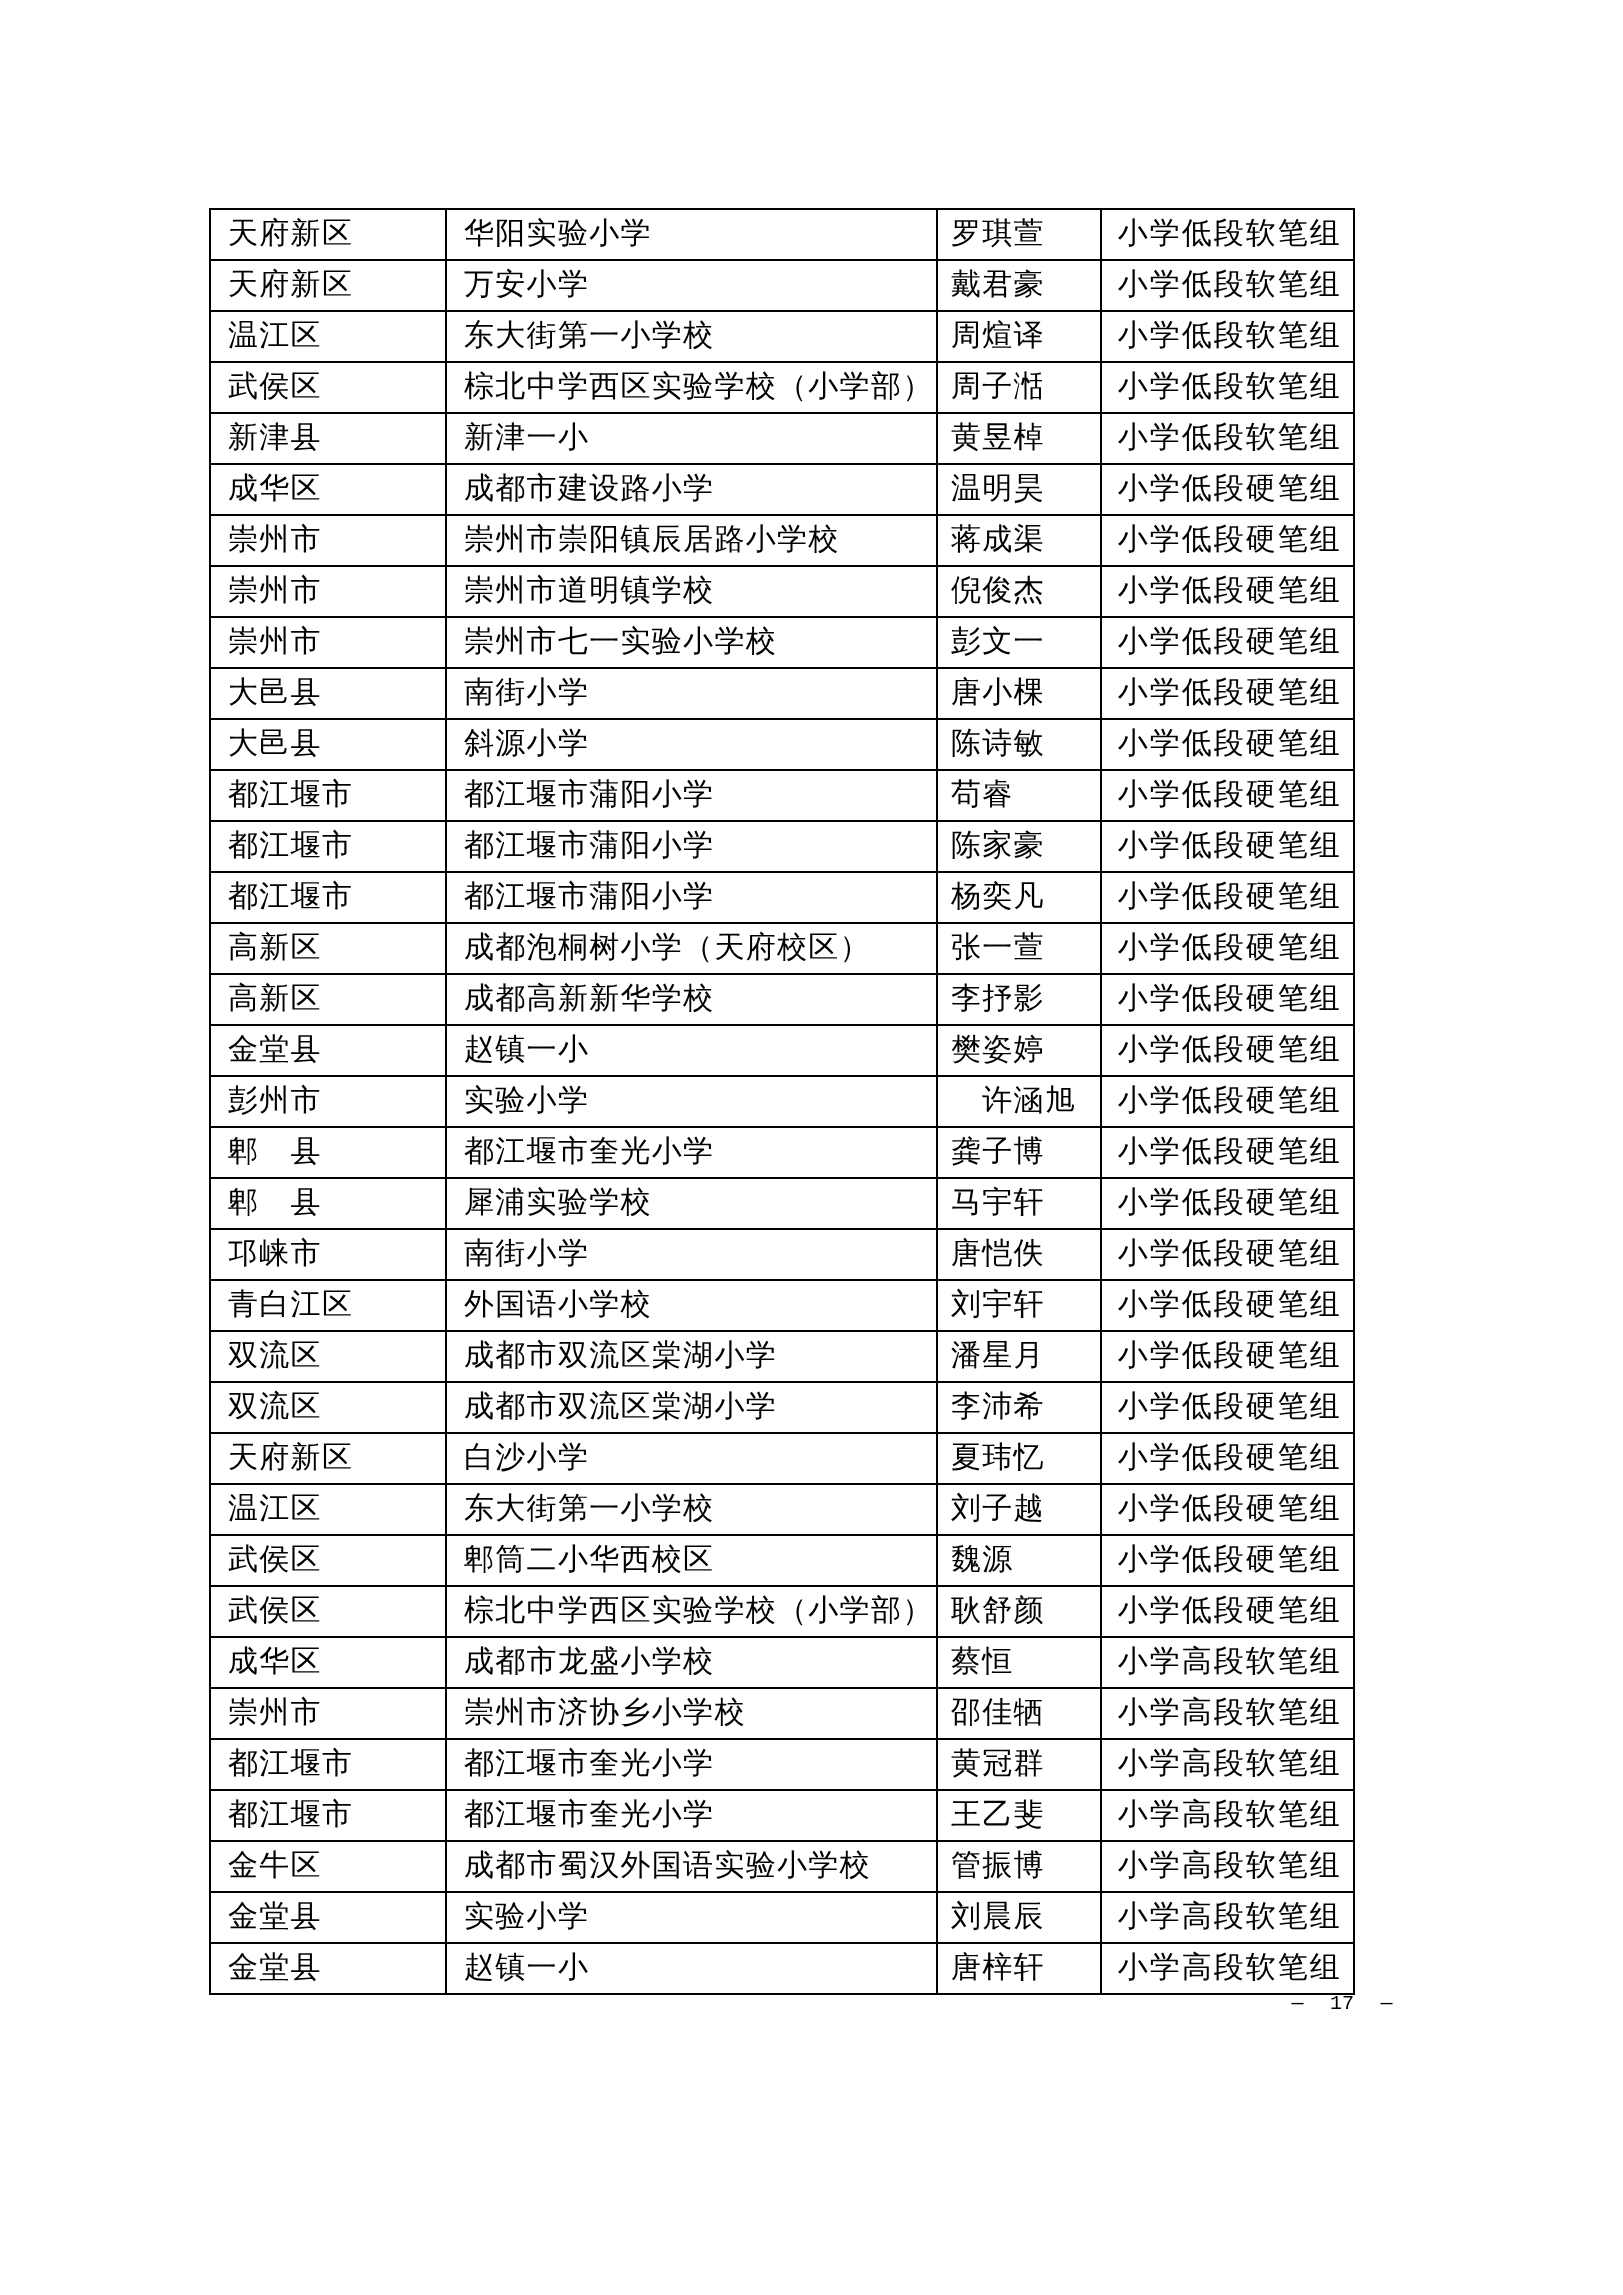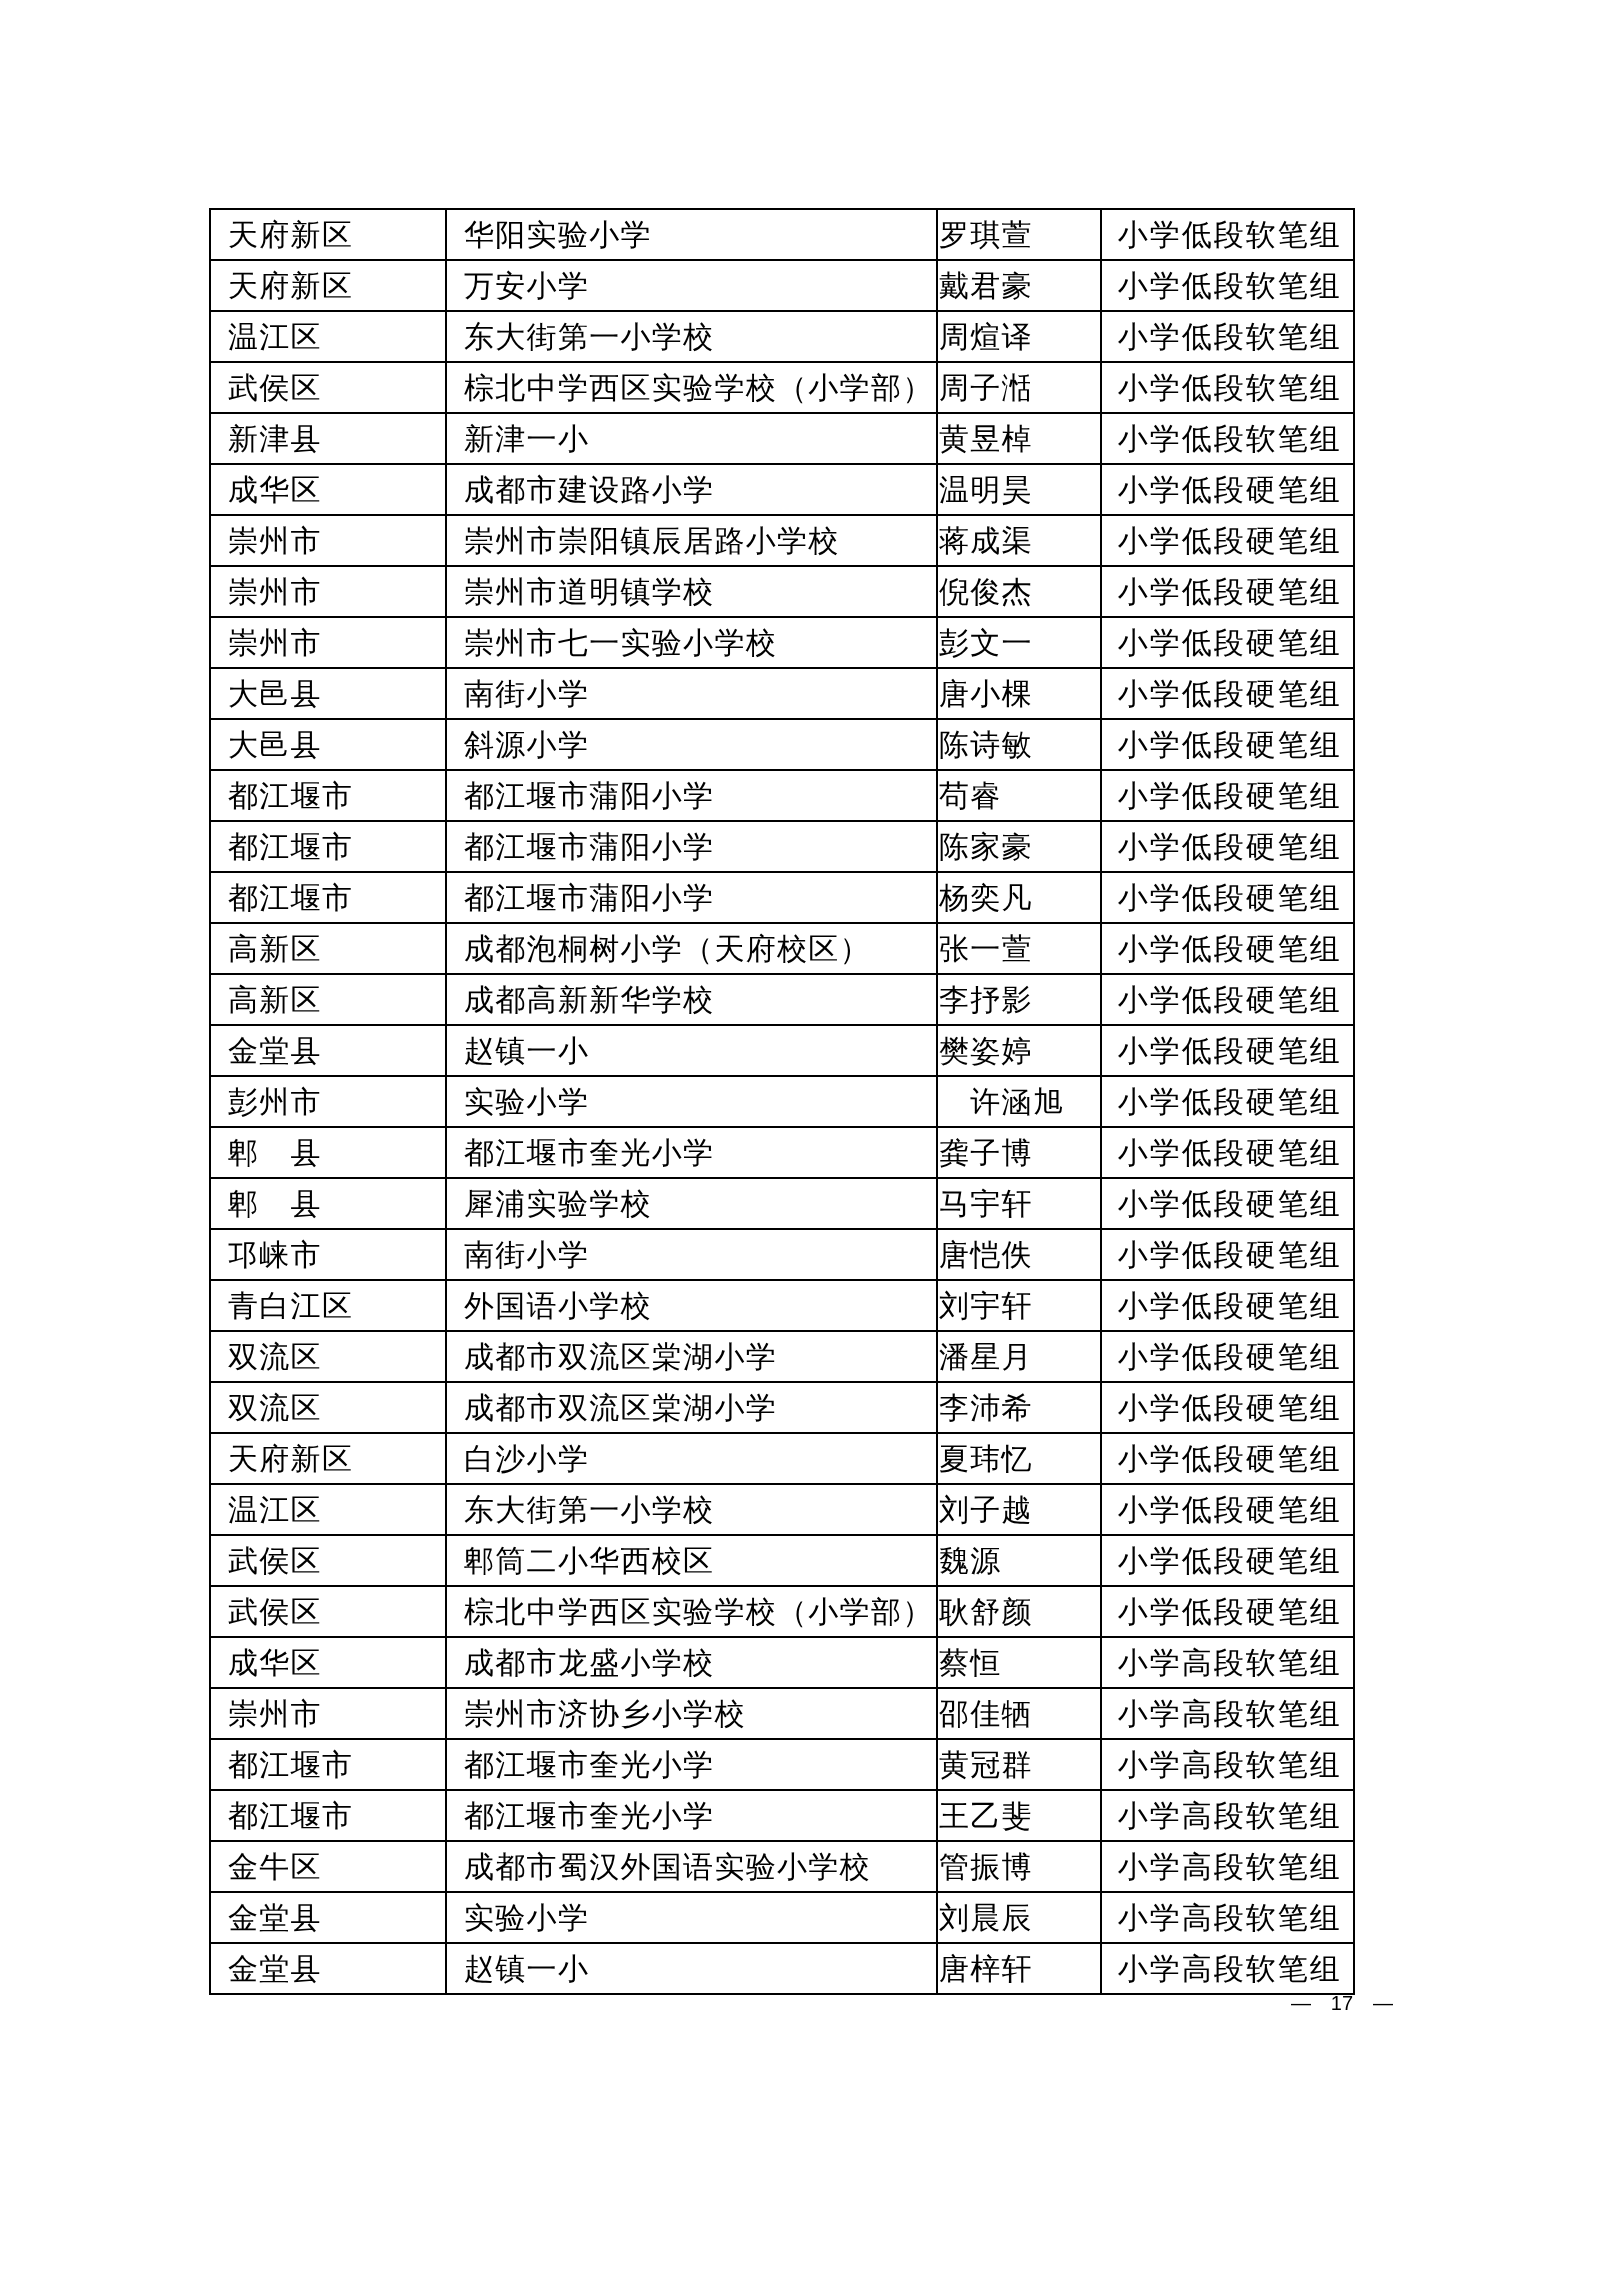--- a/index.html
+++ b/index.html
@@ -5,21 +5,21 @@
   html, body {
     margin: 0;
     padding: 0;
     background: #ffffff;
   }
   .page {
     position: relative;
     width: 1623px;
     height: 2295px;
     background: #ffffff;
-    font-family: Liberation Sans, sans-serif;
+    font-family: Liberation Mono, monospace;
     color: #000000;
     overflow: hidden;
   }
   table.results {
     position: absolute;
     left: 209px;
     top: 208px;
     width: 1144px;
     border-collapse: collapse;
     table-layout: fixed;
@@ -32,21 +32,21 @@
     border: 2px solid #000000;
     height: 49px;
     font-size: 30px;
     line-height: 1;
     vertical-align: middle;
     padding: 0 2.6px 0 17px;
     white-space: nowrap;
     overflow: hidden;
     letter-spacing: 1.3px;
   }
-  table.results td.col-name  { padding-left: 1px; }
+  table.results td.col-name  { padding-left: 13px; }
   table.results td.col-group { padding-left: 15.7px; letter-spacing: 2px; }
   .page-number {
     position: absolute;
     top: 1992px;
     left: 1224px;
     width: 236px;
     text-align: center;
     font-size: 20px;
     word-spacing: 14.4px;
     white-space: nowrap;

